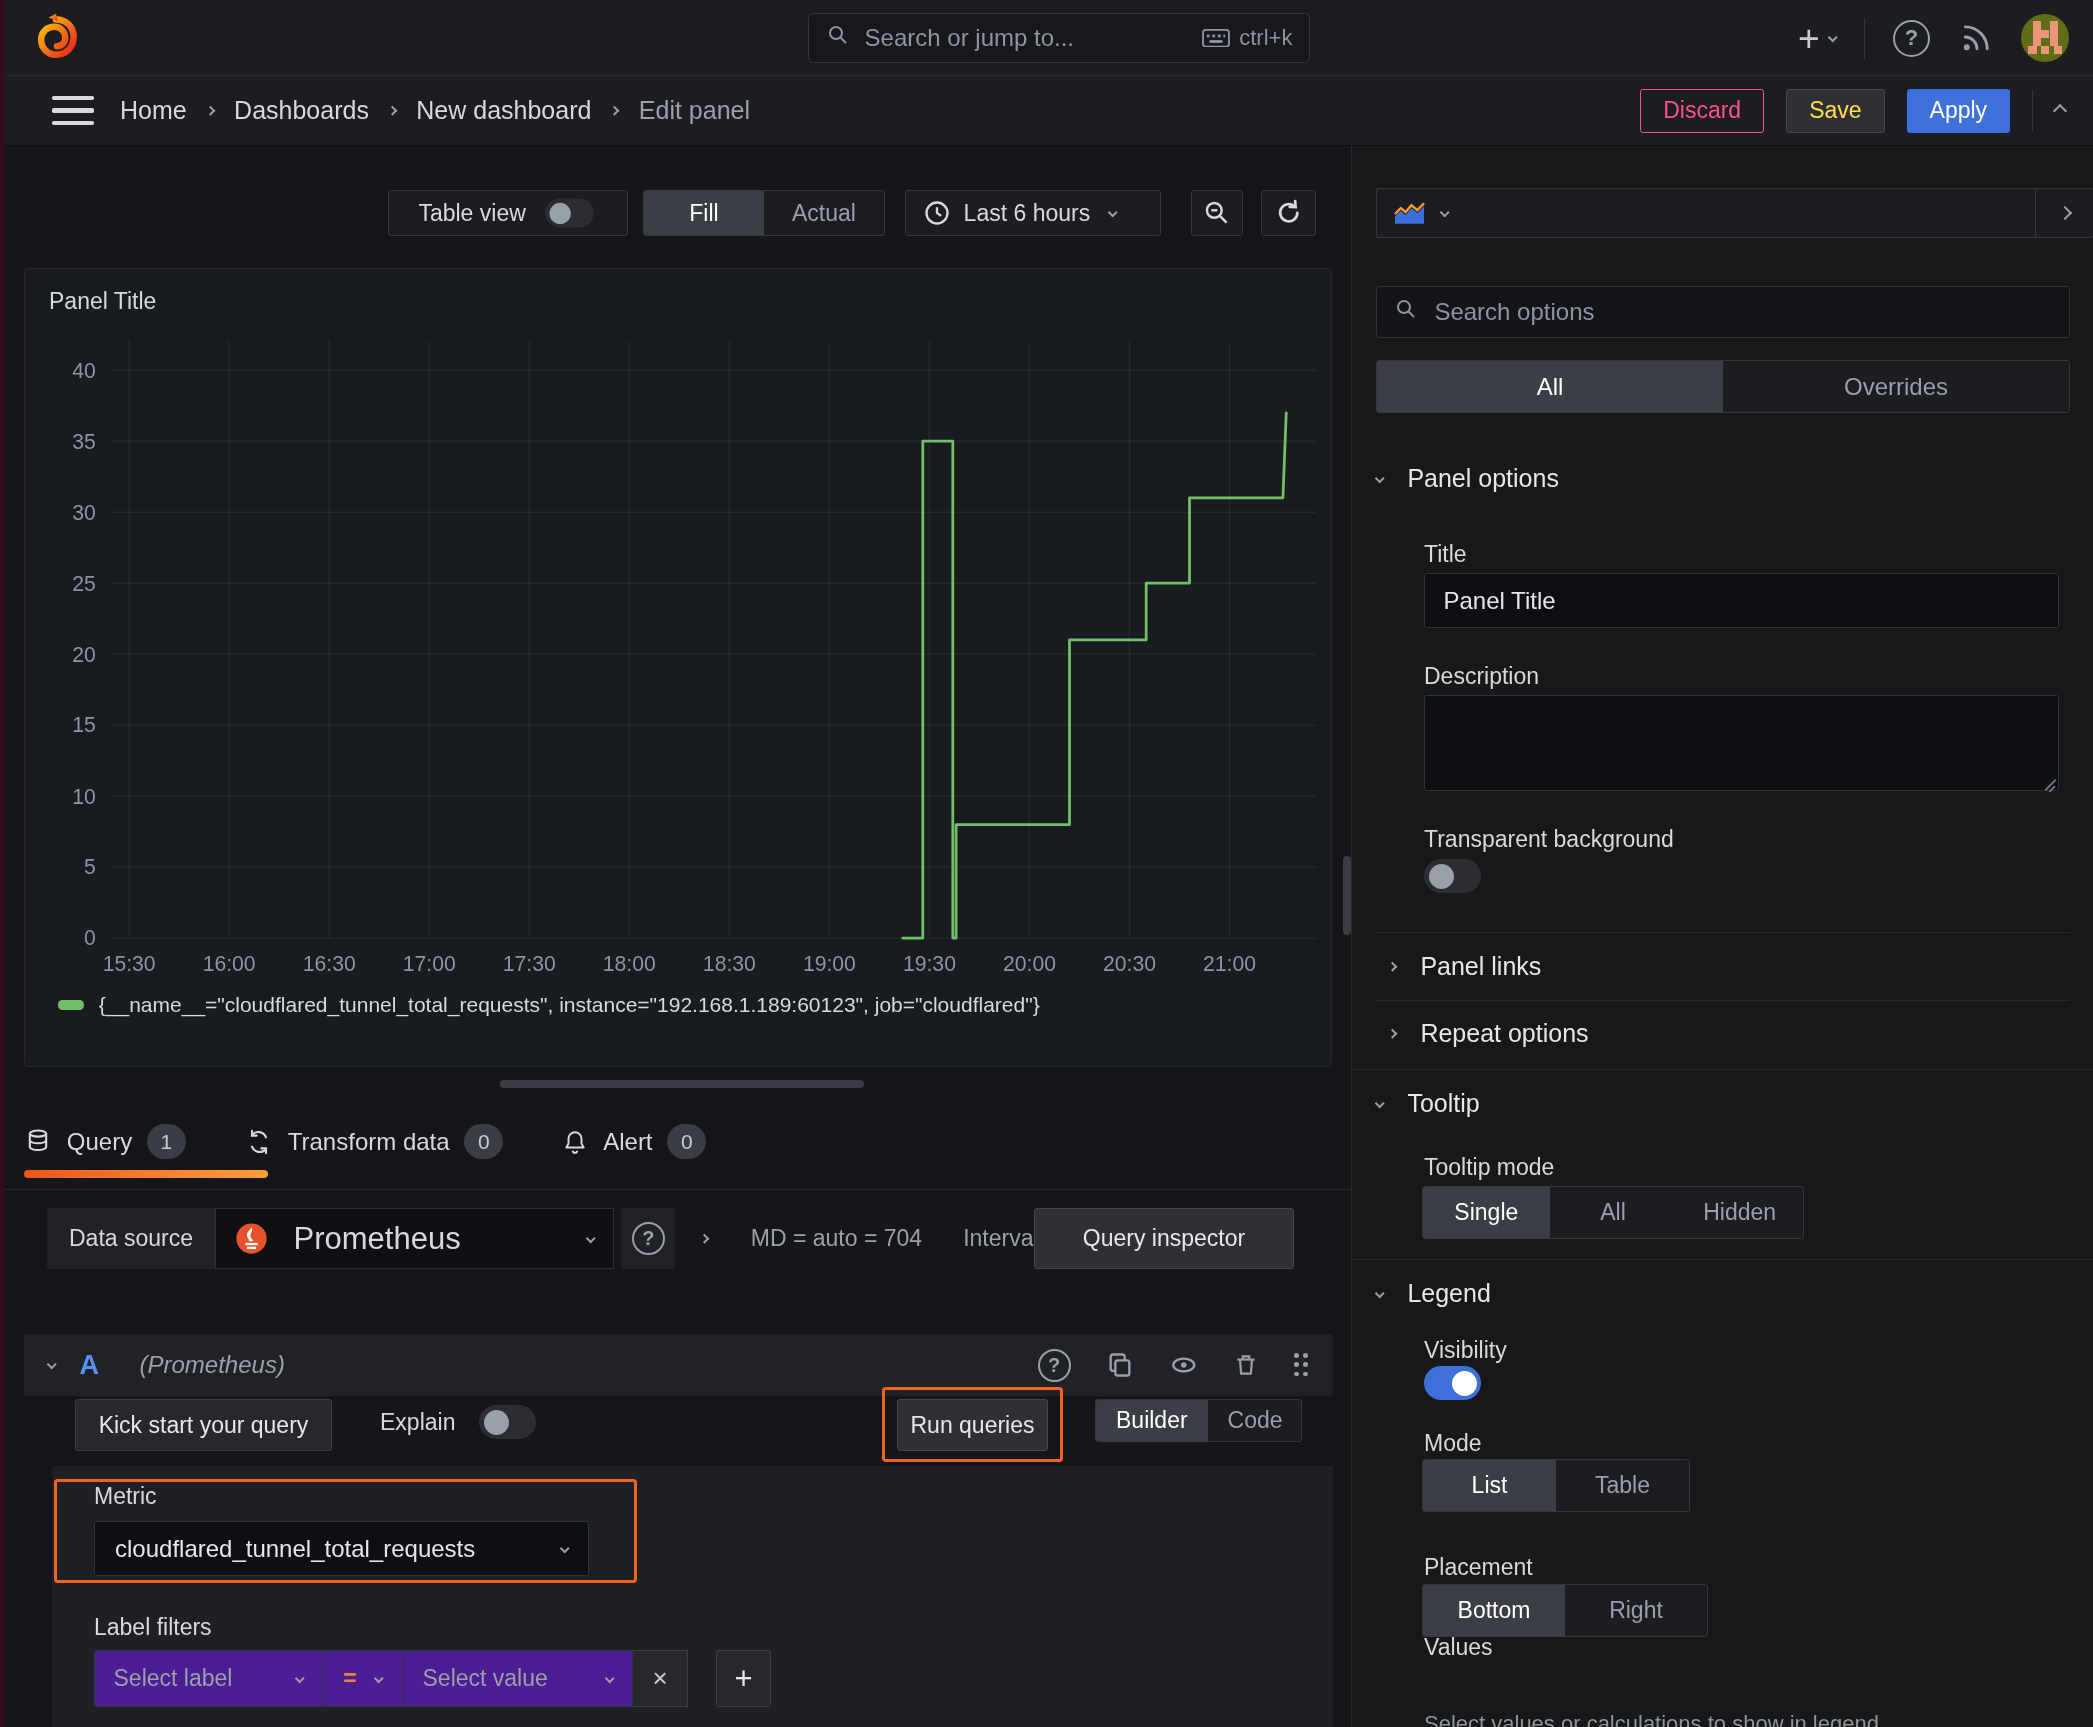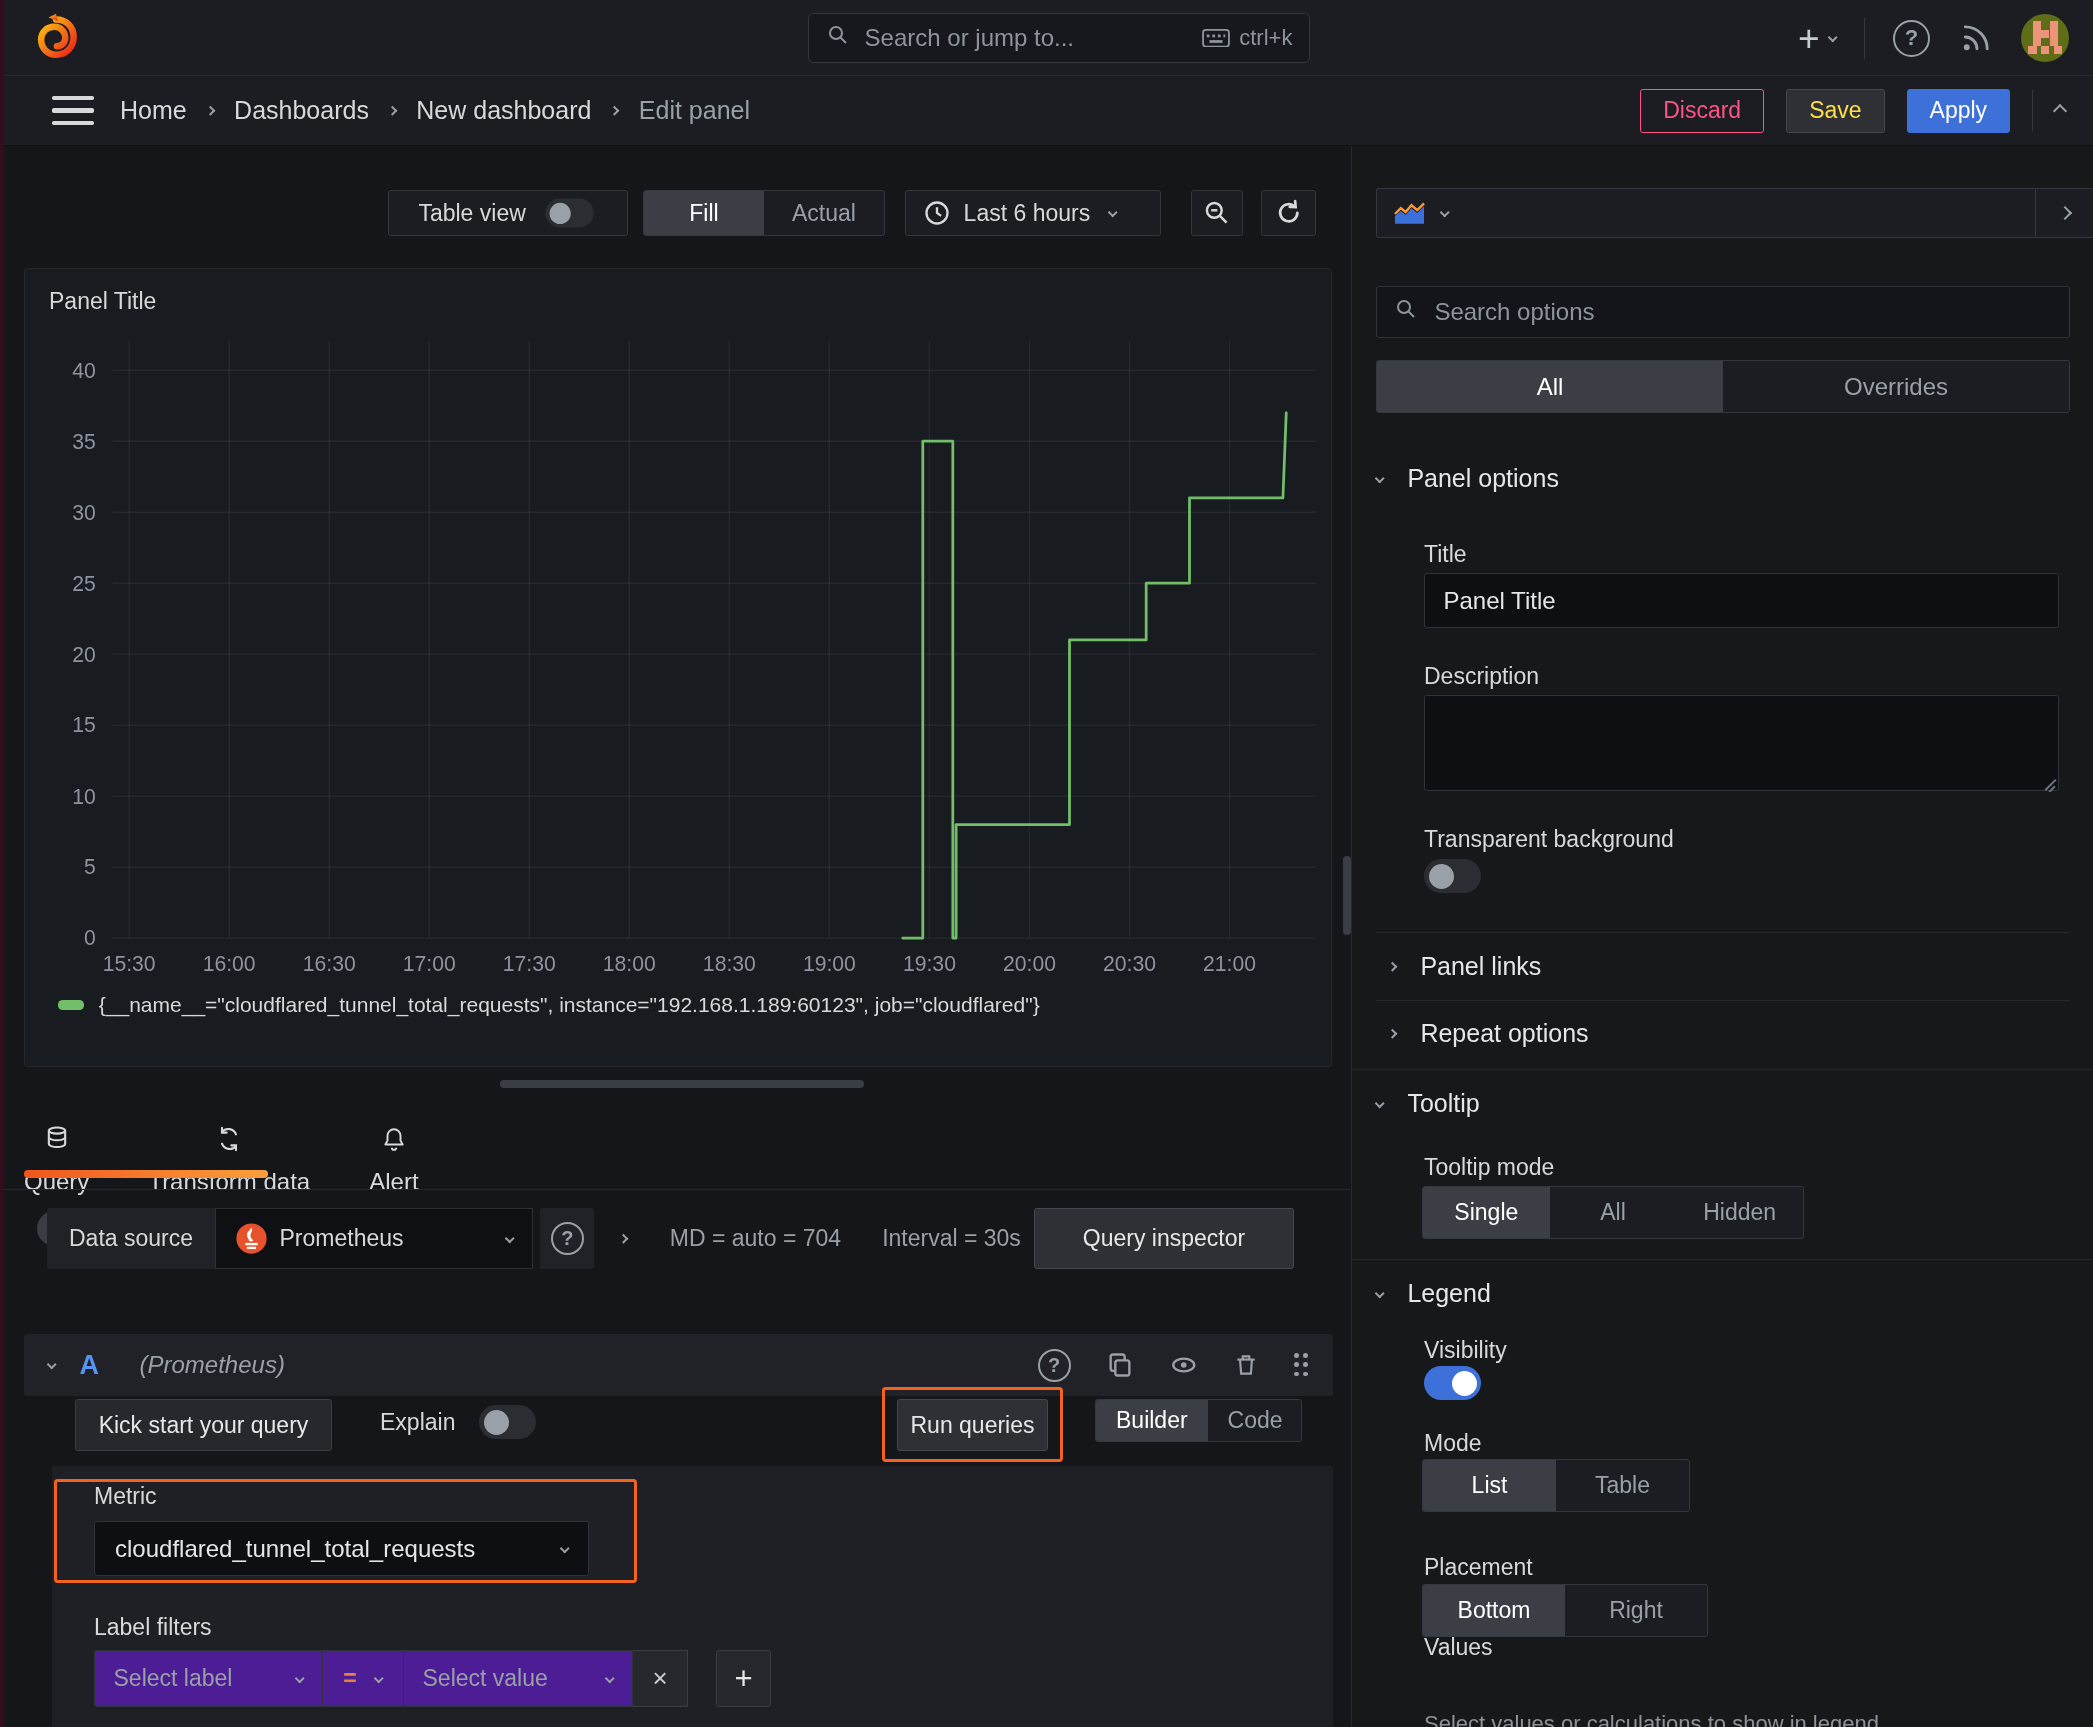--- a/index.html
+++ b/index.html
@@ -64,29 +64,29 @@
   .panel-title{position:absolute;left:24px;top:18.5px;font-size:23px;color:#d8d9da;}
   .chart-svg{position:absolute;left:0;top:0;width:100%;height:100%;}
   .chart-svg text.tick{fill:#8e95a0;font-size:23px;font-family:"Liberation Sans","DejaVu Sans",sans-serif;}
   .legend-row{position:absolute;left:33px;top:724px;display:flex;align-items:center;gap:14.8px;font-size:21px;color:#d8d9da;}
   .legend-swatch{width:26px;height:9.2px;border-radius:4.6px;background:#73bf69;}
   .drag-handle{position:absolute;left:500px;top:1080px;width:364px;height:8.3px;border-radius:4.6px;background:#3a3d43;cursor:row-resize;}
   .vscroll{position:absolute;left:1343px;top:856px;width:8.3px;height:79px;border-radius:4.6px;background:#3a3d43;cursor:pointer;}
 
   
   .qtabs{position:absolute;left:24px;top:1124px;display:flex;gap:59px;align-items:center;}
-  .qtab{display:flex;align-items:center;gap:14.8px;cursor:pointer;padding-bottom:3.7px;position:relative;color:#d8d9da;font-size:24px;flex-direction:column;}
+  .qtab{display:flex;align-items:center;gap:14.8px;cursor:pointer;padding-bottom:3.7px;position:relative;color:#d8d9da;font-size:24px;}
   .qtab .cnt{background:#3a3d43;color:#c7ccd1;border-radius:922px;min-width:39px;height:35px;display:flex;align-items:center;justify-content:center;font-size:21px;padding:0 9.2px;}
   .qtab-underline{position:absolute;left:24px;top:1170px;width:244px;height:8.3px;border-radius:4.6px;background:linear-gradient(90deg,#f0561d,#fb9f3a);}
   .qtabs-border{position:absolute;left:0;top:1189px;width:1351px;height:0.9px;background:#26282c;}
 
   
   .ds-row{position:absolute;left:47px;top:1208px;display:flex;align-items:center;height:61px;}
   .ds-label{background:#202227;height:100%;display:flex;align-items:center;padding:0 22px;border-radius:2.8px 0 0 2.8px;font-size:23px;color:#d8d9da;}
-  .ds-select{background:#0e1014;border:0.9px solid #2c2f36;height:100%;display:flex;align-items:center;gap:12px;padding:0 18.5px;width:318px;cursor:pointer;font-size:23px;}
+  .ds-select{background:#0e1014;border:0.9px solid #2c2f36;height:100%;display:flex;align-items:center;gap:26px;padding:0 18.5px;width:399px;cursor:pointer;font-size:31px;}
   .ds-help{background:#202227;height:100%;width:54px;display:flex;align-items:center;justify-content:center;margin-left:7.4px;border-radius:2.8px;cursor:pointer;}
   .ds-expand{margin-left:26px;}
   .ds-stats{display:flex;gap:41px;color:#9aa0a8;font-size:23px;margin-left:42px;white-space:nowrap;}
   .qinspector{position:absolute;left:1034px;top:1208px;width:260px;height:61px;background:#2e3036;border:0.9px solid #44474e;border-radius:2.8px;display:flex;align-items:center;justify-content:center;font-size:23px;color:#e6e7e8;cursor:pointer;z-index:5;}
 
   
   .qcard{position:absolute;left:24px;top:1334px;width:1309px;height:62px;background:#202227;border-radius:2.8px;display:flex;align-items:center;padding:0 24px;gap:24px;}
   .q-letter{color:#5794f2;font-size:27px;font-weight:bold;}
   .q-ds{color:#9aa0a8;font-style:italic;font-size:24px;margin-left:16.6px;}
   .qcard-icons{margin-left:auto;display:flex;align-items:center;gap:35px;}

